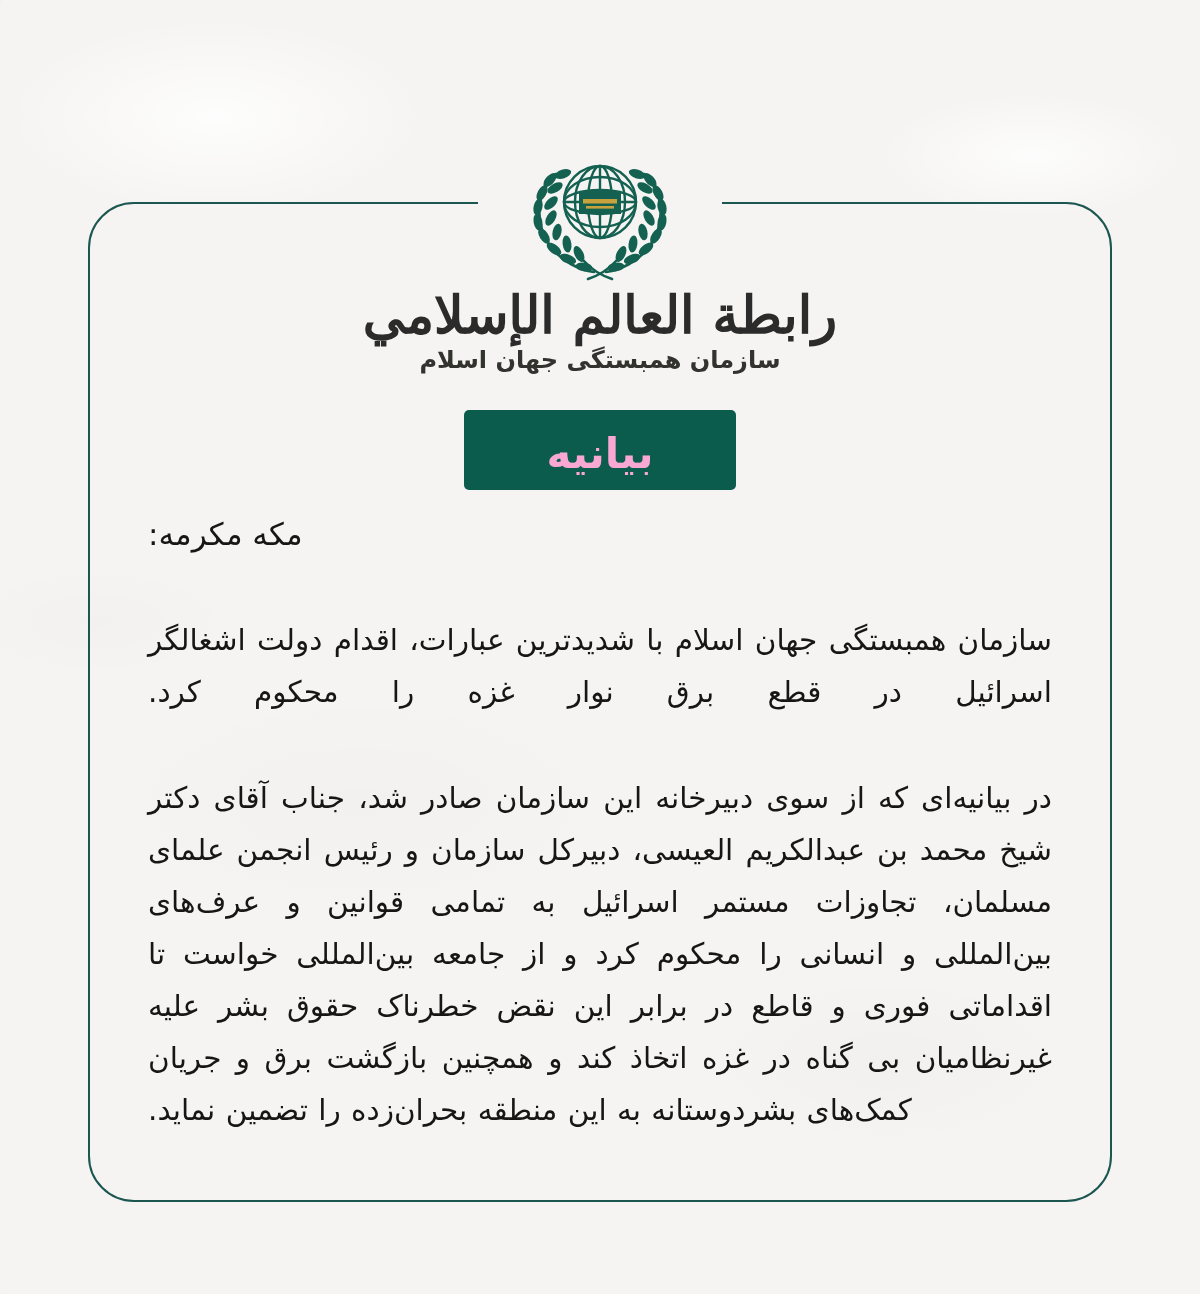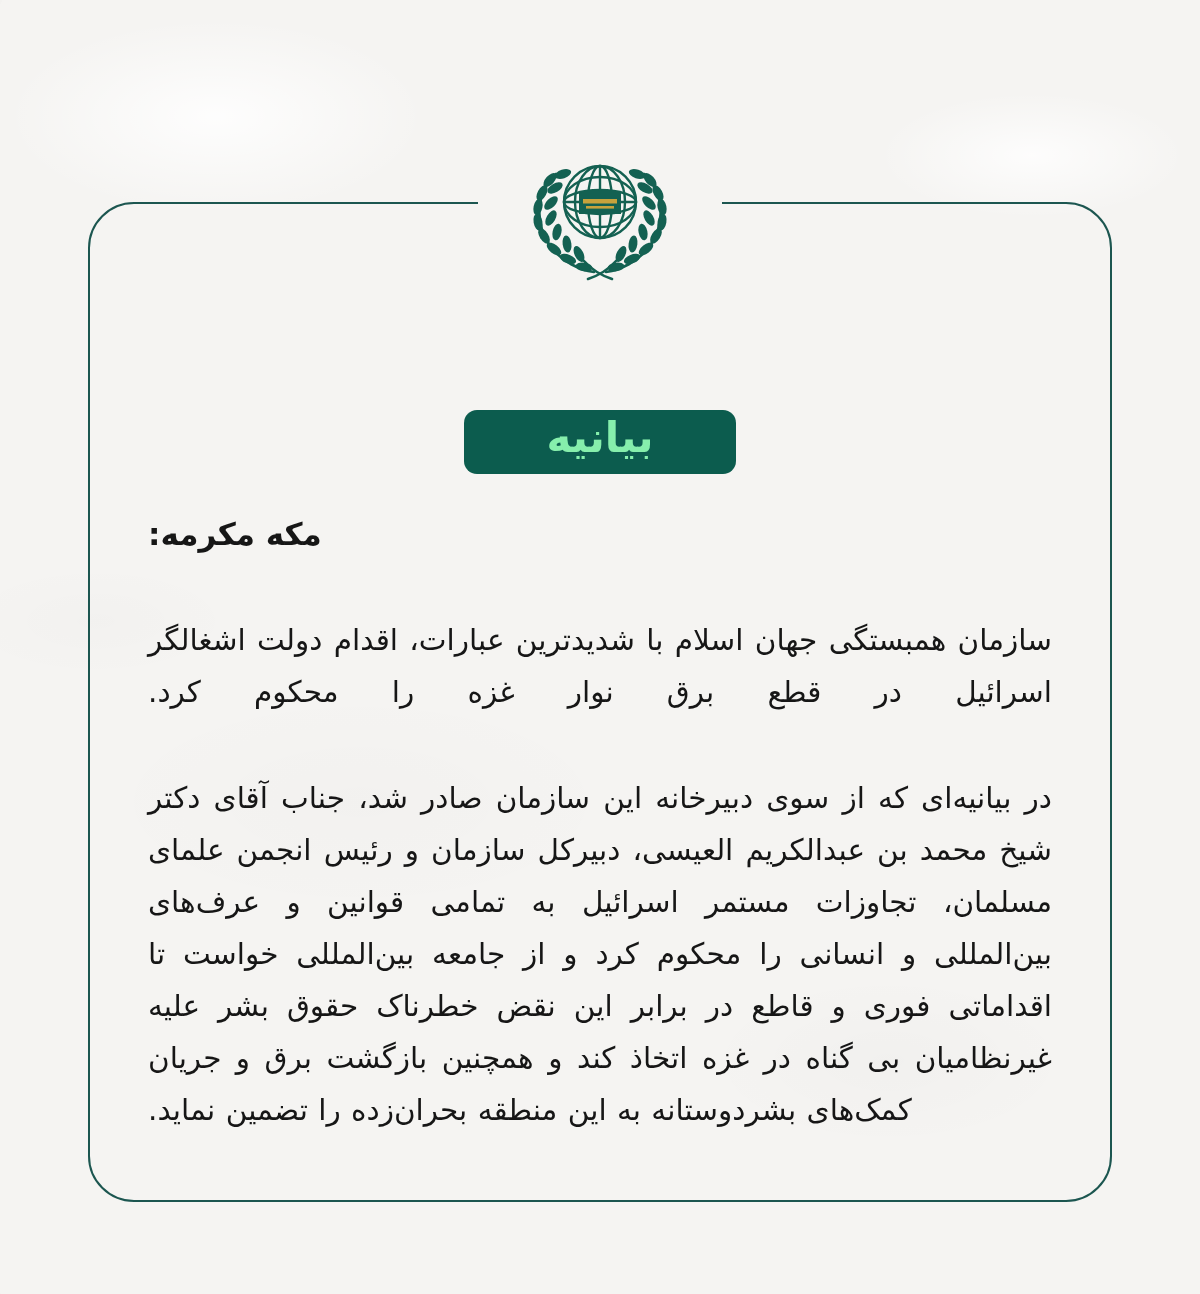--- a/index.html
+++ b/index.html
@@ -106,45 +106,45 @@
   .badge-wrap {
     position: absolute;
     left: 0; right: 0;
     top: 410px;
     text-align: center;
     z-index: 3;
   }
   .badge {
     display: inline-block;
     background: #0c5c4e;
-    color: #86efac;
+    color: #f9a8d4;
     font-size: 42px;
     font-weight: 700;
-    border-radius: 13px;
-    padding: 6px 62px 14px;
+    border-radius: 5px;
+    padding: 22px 62px 14px;
     line-height: 1.05;
     direction: rtl;
     min-width: 272px;
   }
 
   
   .content {
     position: absolute;
     left: 148px;
     top: 516px;
     width: 904px;
     direction: rtl;
     text-align: justify;
     text-align-last: justify;
     color: #161616;
     z-index: 3;
   }
   .dateline {
     font-size: 31px;
-    font-weight: 700;
+    font-weight: 400;
     text-align: left;
     text-align-last: left;
     direction: rtl;
     margin-bottom: 62px;
   }
   .para {
     font-size: 29.5px;
     font-weight: 400;
     line-height: 52px;
     text-align: justify;
@@ -225,20 +225,24 @@
         <ellipse cx="96" cy="123" rx="8.5" ry="4.4" transform="rotate(172 96 123)"></ellipse>
       </g>
 
       <g stroke="#146152" stroke-width="2.6" fill="none" stroke-linecap="round">
         <path d="M64 117 C72 126 80 131 92 135"></path>
         <path d="M96 117 C88 126 80 131 68 135"></path>
       </g>
     </svg>
   </div>
 
+  <div class="wordmark">
+    <div class="wordmark-ar">رابطة العالم الإسلامي</div>
+    <div class="wordmark-fa">سازمان همبستگی جهان اسلام</div>
+  </div>
 
   <div class="badge-wrap">
     <span class="badge">بیانیه</span>
   </div>
 
   <div class="content">
     <div class="dateline">مکه مکرمه:</div>
     <p class="para">سازمان همبستگی جهان اسلام با شدیدترین عبارات، اقدام دولت اشغالگر اسرائیل در قطع برق نوار غزه را محکوم کرد.</p>
     <p class="para">در بیانیه‌ای که از سوی دبیرخانه این سازمان صادر شد، جناب آقای دکتر شیخ محمد بن عبدالکریم العیسی، دبیرکل سازمان و رئیس انجمن علمای مسلمان، تجاوزات مستمر اسرائیل به تمامی قوانین و عرف‌های بین‌المللی و انسانی را محکوم کرد و از جامعه بین‌المللی خواست تا اقداماتی فوری و قاطع در برابر این نقض خطرناک حقوق بشر علیه غیرنظامیان بی گناه در غزه اتخاذ کند و همچنین بازگشت برق و جریان کمک‌های بشردوستانه به این منطقه بحران‌زده را تضمین نماید.</p>
   </div>

